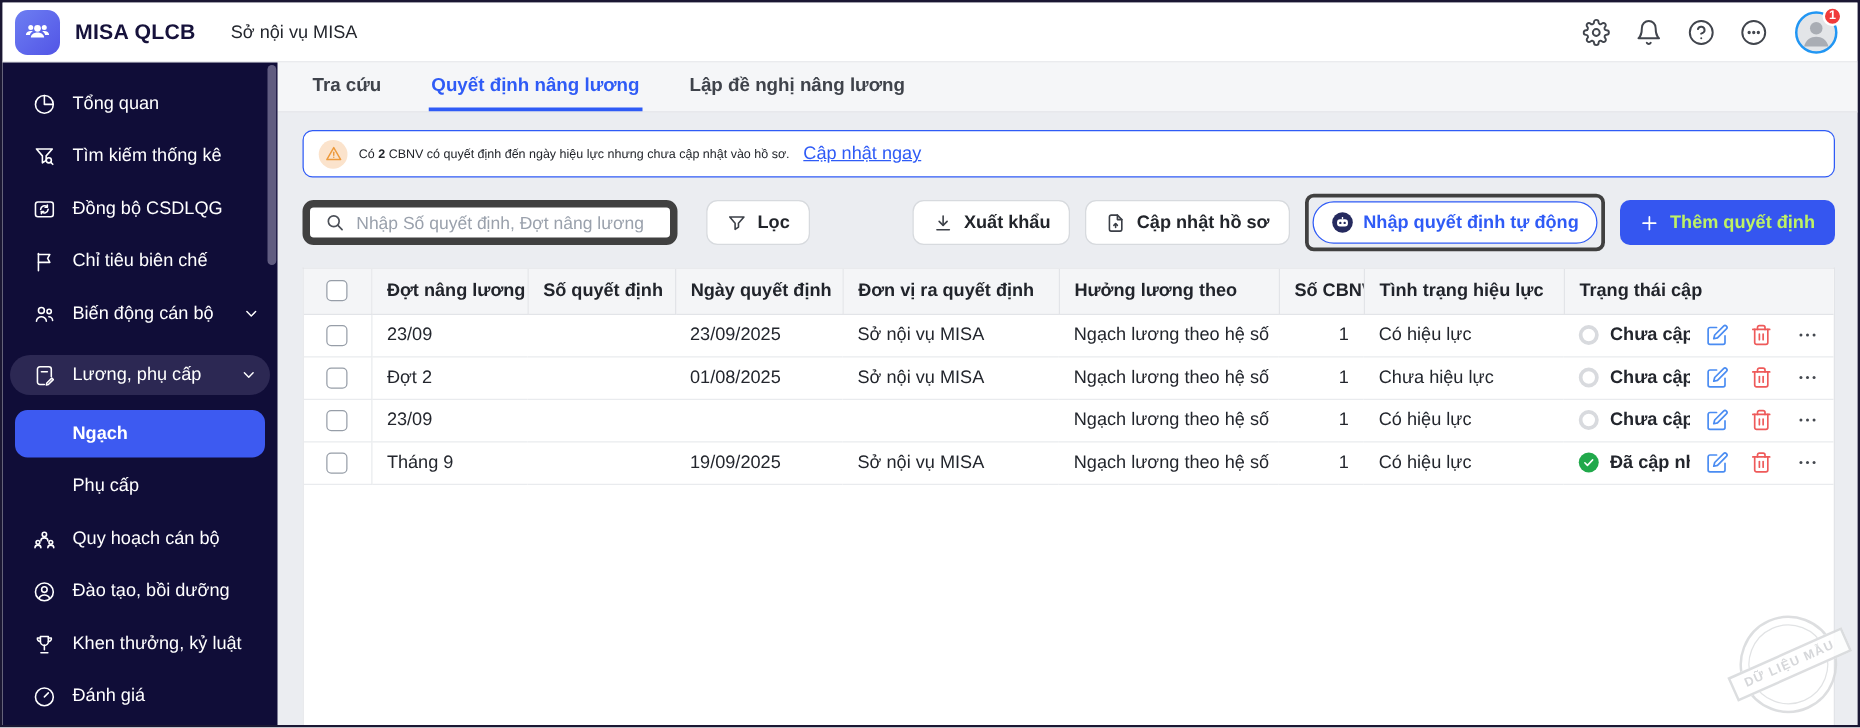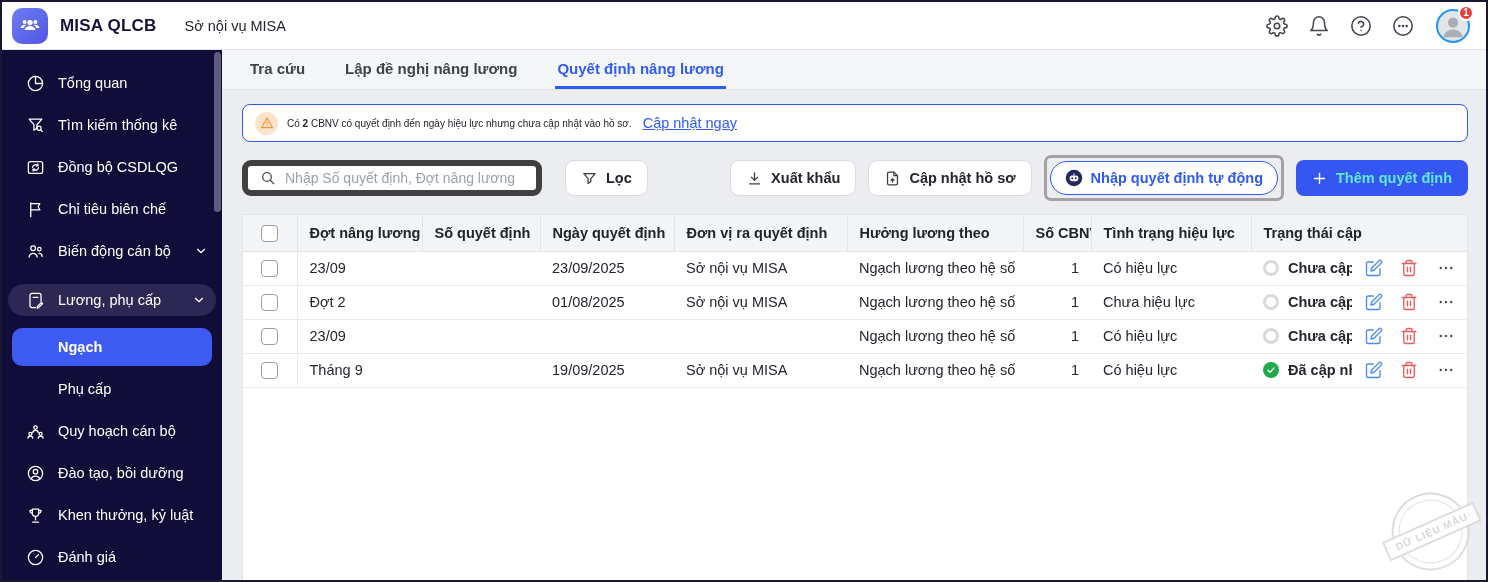--- a/index.html
+++ b/index.html
@@ -51,24 +51,24 @@
   .toolbar { margin-top:13px; display:flex; align-items:center; flex:0 0 auto; }
   .search-box { width:300px; height:36px; background:#fff; border:6px solid #404040; border-radius:9px; display:flex; align-items:center; padding:0 12px; gap:9px;justify-content:center; }
   .search-box svg { width:16px; height:16px; stroke:#4c5058; fill:none; stroke-width:2; stroke-linecap:round; }
   .search-box input { border:none; outline:none; flex:1; font-size:14px; font-family:inherit; color:#23262d; background:transparent; }
   .search-box input::placeholder { color:#9aa1ac; }
   .btn { height:36px; display:inline-flex; align-items:center; gap:8px; background:#fff; border:1px solid #d7dade; border-radius:9px; padding:0 15px; font-size:14.5px; font-weight:600; color:#22252b; cursor:pointer; font-family:inherit; white-space:nowrap; }
   .btn svg { width:17px; height:17px; stroke:#3b3f47; fill:none; stroke-width:1.8; stroke-linecap:round; stroke-linejoin:round; }
   .btn-filter { margin-left:23px; }
   .toolbar-spacer { flex:1; }
   .toolbar-right { display:flex; align-items:center; gap:12px; }
-  .red-outline { border:3px solid #a3a3a3; border-radius:7px; padding:3px; display:inline-flex; }
+  .red-outline { border:3px solid #404040; border-radius:7px; padding:3px; display:inline-flex; }
   .btn-auto { height:34px; border:1px solid #2f5bf6; border-radius:17px; color:#2f5bf6; display:inline-flex; align-items:center; gap:8px; padding:0 14px; background:#fff; font-size:14.5px; font-weight:600; cursor:pointer; font-family:inherit; white-space:nowrap; }
   .robot-badge { width:18px; height:18px; flex:0 0 auto; }
-  .btn-primary { height:36px; background:#3556f0; border:none; border-radius:8px; color:#5eead4; display:inline-flex; align-items:center; gap:9px; padding:0 16px; font-size:14.5px; font-weight:600; cursor:pointer; font-family:inherit; white-space:nowrap; }
+  .btn-primary { height:36px; background:#3556f0; border:none; border-radius:8px; color:#bef264; display:inline-flex; align-items:center; gap:9px; padding:0 16px; font-size:14.5px; font-weight:600; cursor:pointer; font-family:inherit; white-space:nowrap; }
   .btn-primary svg { width:15px; height:15px; stroke:#fff; fill:none; stroke-width:2.2; stroke-linecap:round; }
 
   
   .table-wrap { margin-top:13px; flex:1; background:#fff; border:1px solid #e2e4e8; border-bottom:none; min-height:0; overflow:hidden; }
   table { width:100%; border-collapse:collapse; table-layout:fixed; }
   thead th { background:#f4f5f7; height:36px; font-size:14.5px; font-weight:700; color:#21242b; text-align:left; padding:0 12px; border-right:1px solid #e2e4e8; border-bottom:1px solid #e2e4e8; white-space:nowrap; overflow:hidden; }
   thead th:last-child { border-right:none; }
   tbody td { height:33px; font-size:14.5px; color:#23262d; padding:0 12px; border-bottom:1px solid #e9ebee; white-space:nowrap; overflow:hidden; }
   tbody td.cb-cell { border-right:1px solid #e9ebee; }
   .cb-cell { text-align:center; padding:0; }
@@ -243,25 +243,25 @@
       </div>
       <div class="sb-scroll"></div>
     </div>
 
     <div class="main">
 
       <div class="tabbar">
         <div class="tab">
             <span>Tra cứu</span>
           </div>
+        <div class="tab active">
+            <span>Quyết định nâng lương</span>
+          </div>
         <div class="tab">
             <span>Lập đề nghị nâng lương</span>
-          </div>
-        <div class="tab active">
-            <span>Quyết định nâng lương</span>
           </div>
       </div>
 
       <div class="content">
 
         <div class="banner">
           <span class="warn-circle">
               <svg viewBox="0 0 24 24">
                 <path d="M12 3.5L2.5 20h19L12 3.5z"></path>
                 <line x1="12" y1="10" x2="12" y2="14"></line>

